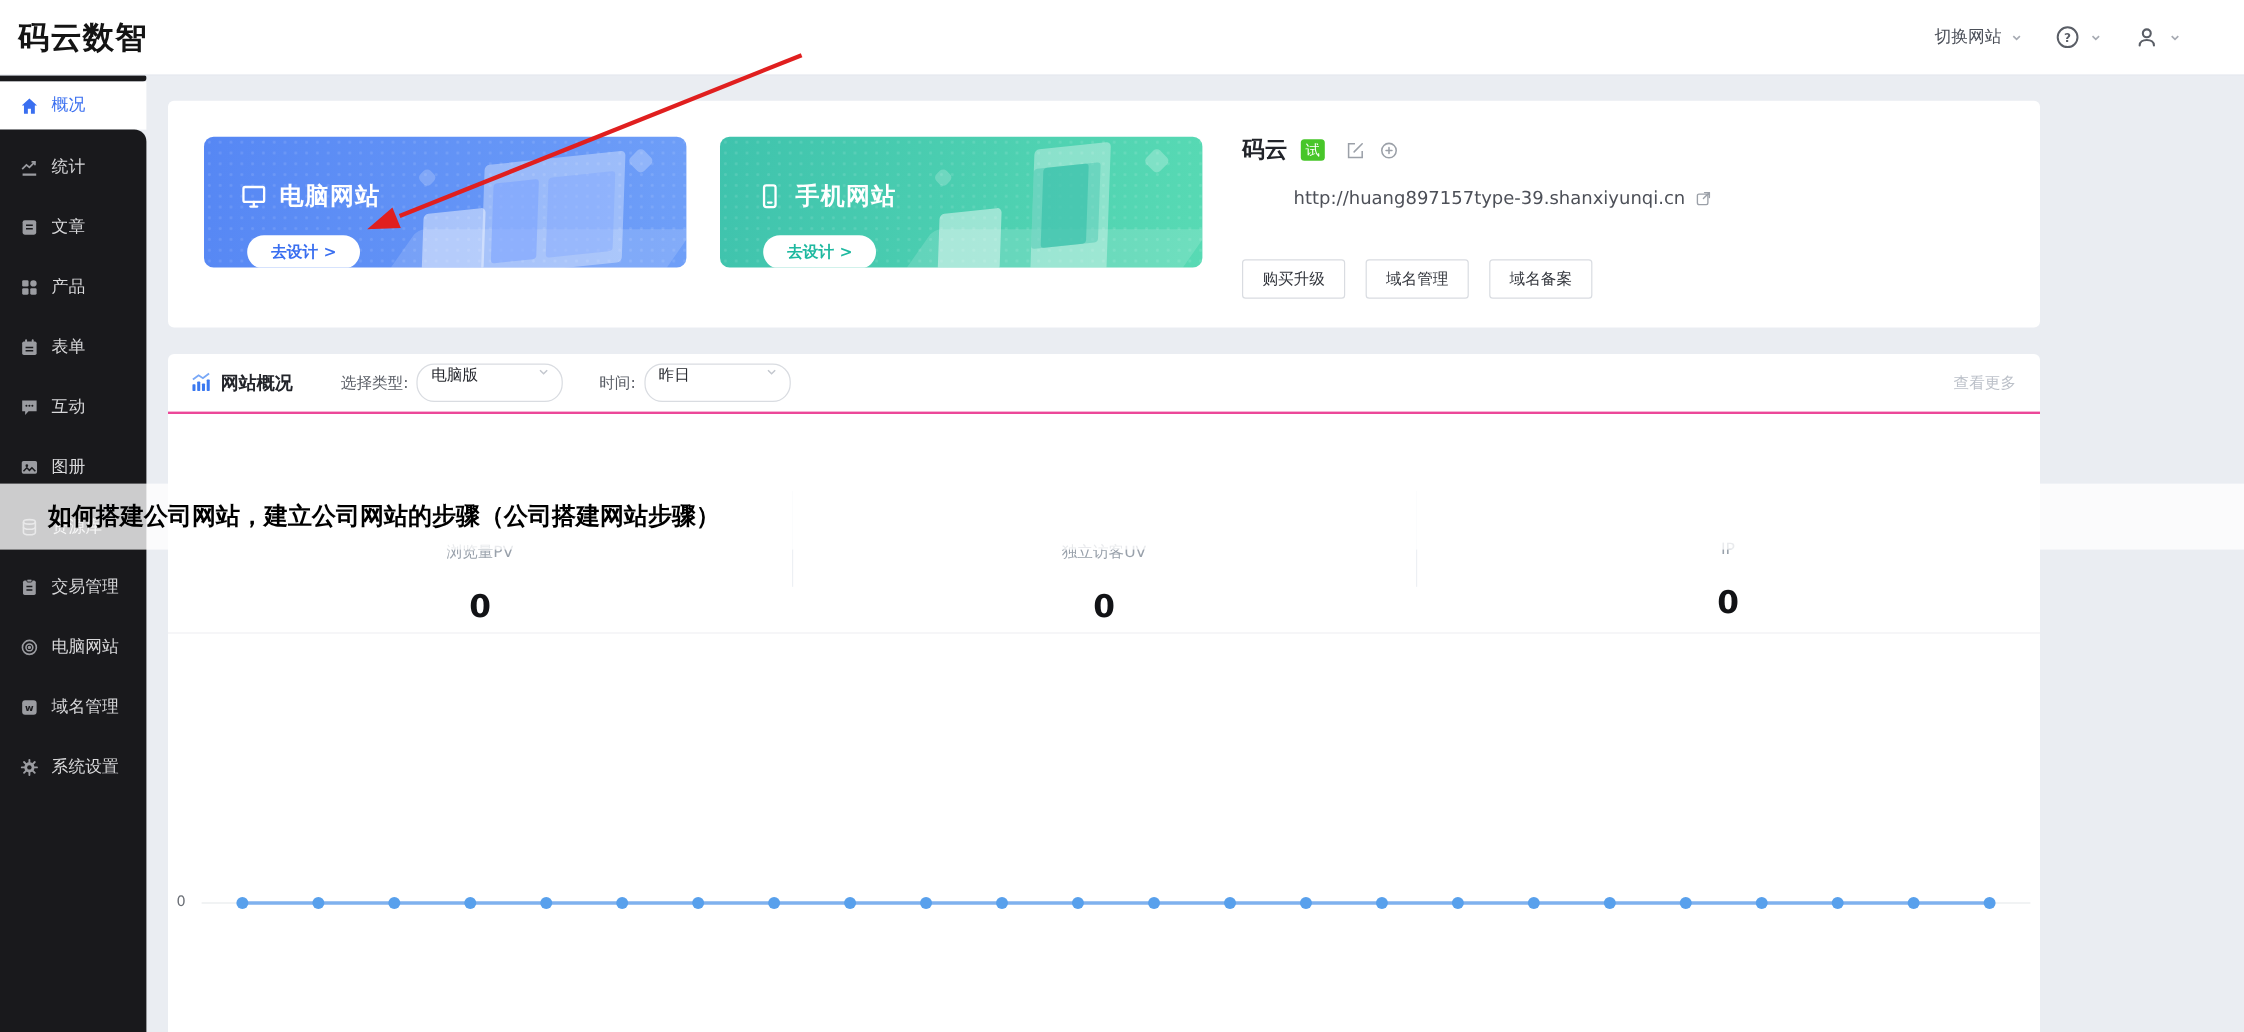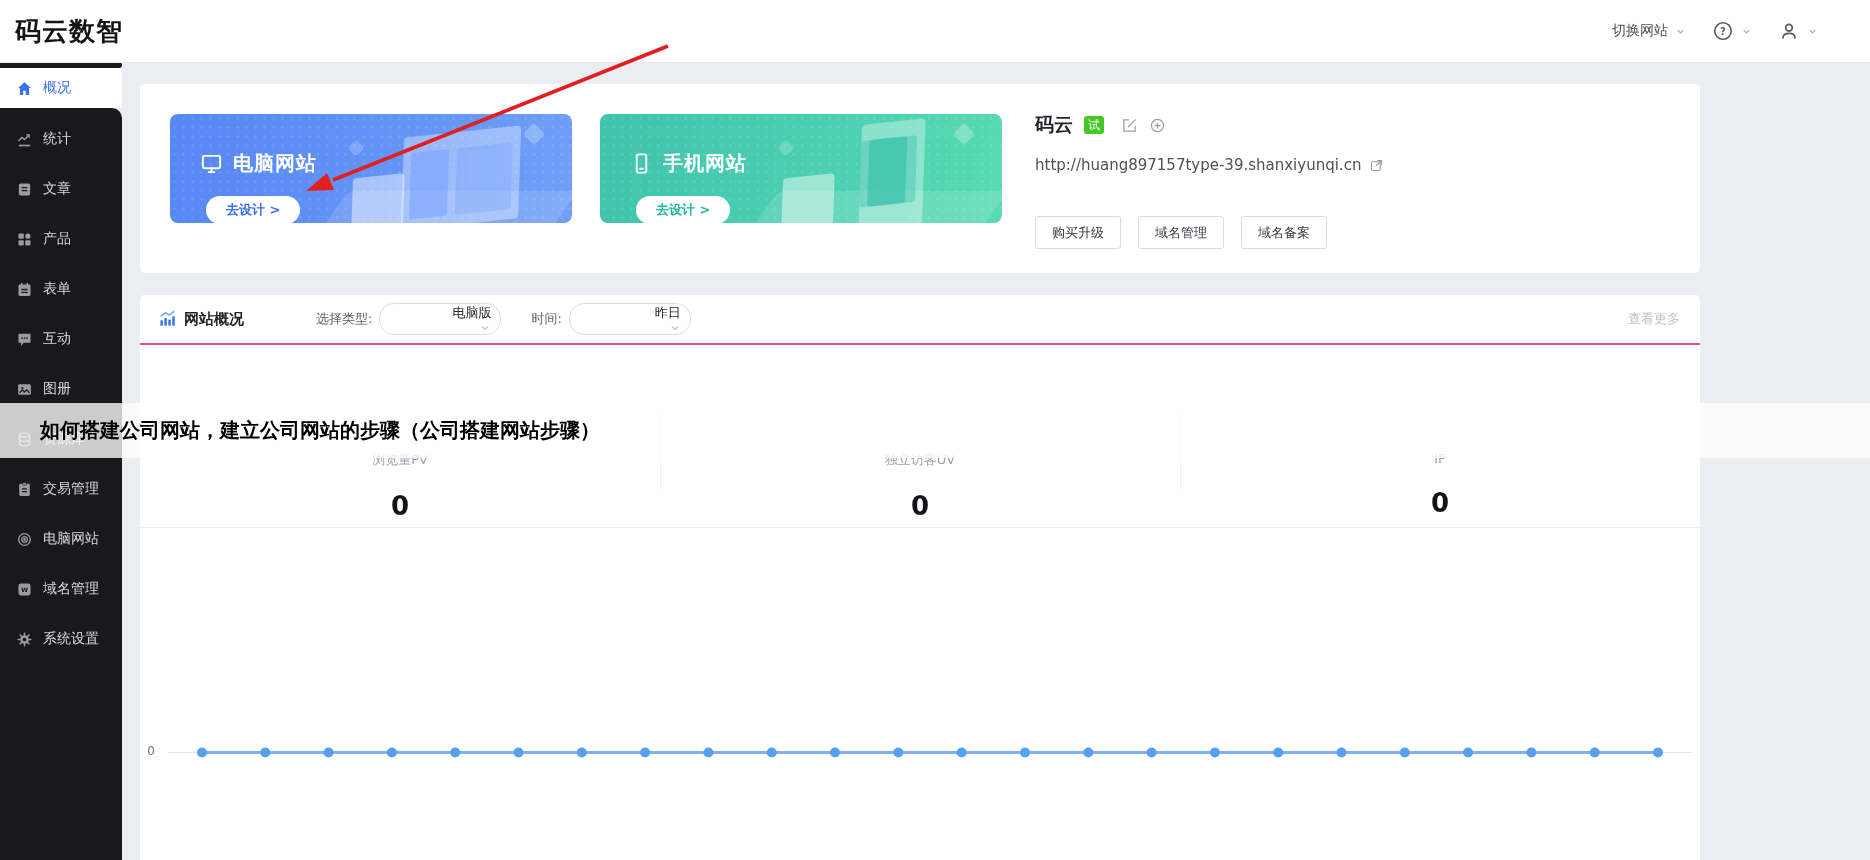--- a/index.html
+++ b/index.html
@@ -56,33 +56,33 @@
   .iso.cube2{right:210px;top:28px;width:12px;height:12px;transform:rotate(45deg);background:rgba(255,255,255,.2);}
   .iso.floor{right:10px;bottom:-14px;width:230px;height:46px;transform:skewX(-35deg);background:rgba(255,255,255,.14);border-radius:6px;}
 
   
   .site-info{position:absolute;left:895px;top:28px;}
   .name-row{display:flex;align-items:center;gap:11px;}
   .site-name{font-size:19px;font-weight:700;color:#22242a;}
   .trial-badge{background:var(--badge-green);color:#fff;font-size:12px;line-height:18px;padding:0 4px;border-radius:3px;}
   .mini-icon{width:17px;height:17px;color:#9ba0a8;cursor:pointer;}
   .mini-icon.gap{margin-left:6px;}
-  .url-row{margin-top:18px;display:flex;align-items:center;gap:8px;}
+  .url-row{margin-top:18px;display:flex;align-items:center;gap:8px;margin-left:43px;}
   .site-url{font-size:15px;color:#4d5058;text-decoration:none;}
   .ext-icon{width:15px;height:15px;color:#9ba0a8;cursor:pointer;}
   .action-row{margin-top:42px;display:flex;gap:17px;}
   .ghost-btn{height:33px;padding:0 16px;background:#fff;border:1px solid #d9dce1;border-radius:3px;font-size:13px;color:#33363d;cursor:pointer;font-family:inherit;}
 
   
   .ov-toolbar{position:absolute;left:0;top:0;width:100%;height:48px;border-bottom:2px solid #ec4899;display:flex;align-items:center;}
   .ov-icon{width:19px;height:19px;margin-left:18px;}
   .ov-title{font-size:15px;font-weight:600;color:#22242a;margin-left:7px;}
-  .filter-label{font-size:13px;color:#5a5e66;margin-left:72px;}
+  .filter-label{font-size:13px;color:#5a5e66;margin-left:40px;}
   .filter-label.time{margin-left:30px;}
-  .select{width:100px;height:30px;border:1px solid #d9dce1;border-radius:15px;margin-left:7px;display:flex;align-items:flex-end;justify-content:space-between;padding:0 9px 0 11px;cursor:pointer;background:#fff;flex-direction:column;}
+  .select{width:100px;height:30px;border:1px solid #d9dce1;border-radius:15px;margin-left:7px;display:flex;align-items:flex-start;justify-content:space-between;padding:0 9px 0 11px;cursor:pointer;background:#fff;}
   .select-value{font-size:13px;color:#26282e;}
   .select .caret{width:12px;height:12px;color:#c3c7ce;}
   .more-link{position:absolute;right:20px;font-size:13px;color:#bcc1c9;cursor:pointer;}
 
   
   .stats-row{position:absolute;left:0;top:48px;width:100%;height:184px;display:flex;}
   .stat-col{flex:1;position:relative;display:flex;flex-direction:column;align-items:center;padding-top:108px;}
   .stat-col + .stat-col::before{content:'';position:absolute;left:0;top:66px;width:1px;height:80px;background:#edf0f4;}
   .stat-label{font-size:13px;color:#99a1ab;}
   .stat-value{margin-top:22px;font-size:26px;font-weight:700;color:#121316;}

